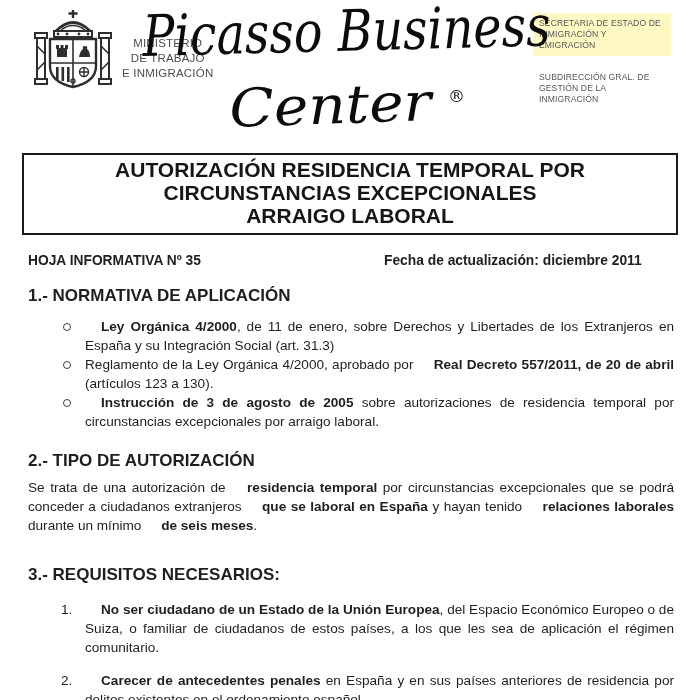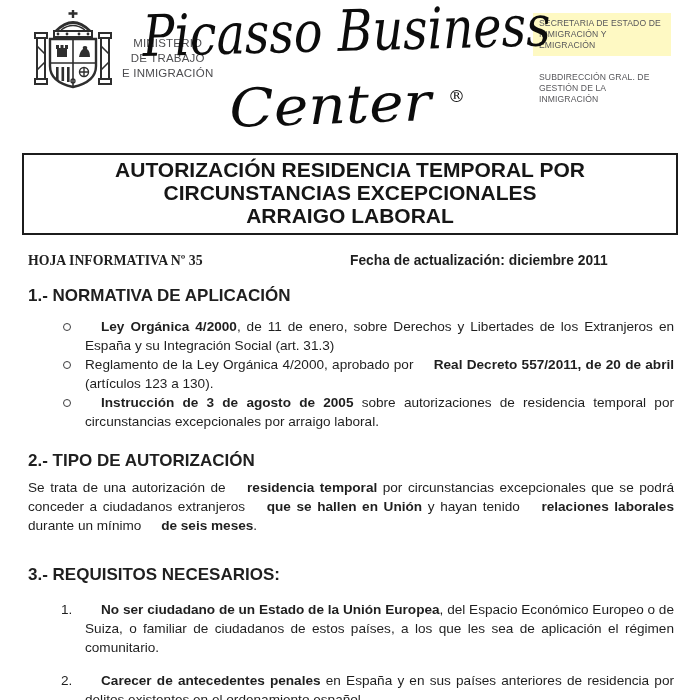--- a/index.html
+++ b/index.html
@@ -30,21 +30,21 @@
   
   .title-box{
     margin:8px 22px 0 22px;border:2px solid #1c1c1c;
     padding:3px 10px 6px 10px;text-align:center;
     font-weight:bold;font-size:21px;line-height:23px;color:#161616;
   }
 
   
   .content{margin:0 26px 0 28px;font-size:13.6px;line-height:19px;}
   .info-row{display:flex;margin-top:16px;font-weight:bold;font-size:13.8px;}
-  .info-row .left{width:322px;flex:none;font-family:Liberation Serif, serif;}
+  .info-row .left{width:356px;flex:none;}
   .sec-heading{margin-top:16px;font-weight:bold;font-size:17px;}
   .sec-heading.h2{margin-top:20px;}
   .sec-heading.h3{margin-top:30px;}
   .list{margin-top:12px;}
   .list-item{position:relative;padding-left:57px;text-align:justify;}
   .bullet-dot{
     position:absolute;left:35px;top:6px;width:6px;height:6px;
     border:1.6px solid #3d3d3f;border-radius:50%;background:transparent;
   }
   .num-label{position:absolute;left:33px;top:0;}
@@ -150,21 +150,21 @@
         <span class="bullet-dot"></span>
         <span><span>Reglamento de la Ley Orgánica 4/2000, aprobado por </span><b>Real Decreto 557/2011, de 20 de abril</b><span> (artículos 123 a 130).</span></span>
       </div>
       <div class="list-item">
         <span class="bullet-dot"></span>
         <span><b>Instrucción de 3 de agosto de 2005</b><span> sobre autorizaciones de residencia temporal por circunstancias excepcionales por arraigo laboral.</span></span>
       </div>
     </div>
 
     <div class="sec-heading h2">2.- TIPO DE AUTORIZACIÓN</div>
-    <div class="para"><span>Se trata de una autorización de </span><b>residencia temporal</b><span> por circunstancias excepcionales que se podrá conceder a ciudadanos extranjeros </span><b>que se hallen en Unión</b><span> y hayan tenido </span><b>relaciones laborales</b><span> durante un mínimo </span><b>de seis meses</b><span>.</span></div>
+    <div class="para"><span>Se trata de una autorización de </span><b>residencia temporal</b><span> por circunstancias excepcionales que se podrá conceder a ciudadanos extranjeros </span><b>que se laboral en España</b><span> y hayan tenido </span><b>relaciones laborales</b><span> durante un mínimo </span><b>de seis meses</b><span>.</span></div>
 
     <div class="sec-heading h3">3.- REQUISITOS NECESARIOS:</div>
     <div class="list numbered">
       <div class="list-item">
         <span class="num-label">1.</span>
         <span><b>No ser ciudadano de un Estado de la Unión Europea</b><span>, del Espacio Económico Europeo o de Suiza, o familiar de ciudadanos de estos países,  a los que les sea de aplicación el régimen comunitario.</span></span>
       </div>
       <div class="list-item">
         <span class="num-label">2.</span>
         <span><b>Carecer de antecedentes penales</b><span> en España y en sus países anteriores de residencia por delitos existentes en el ordenamiento español.</span></span>

